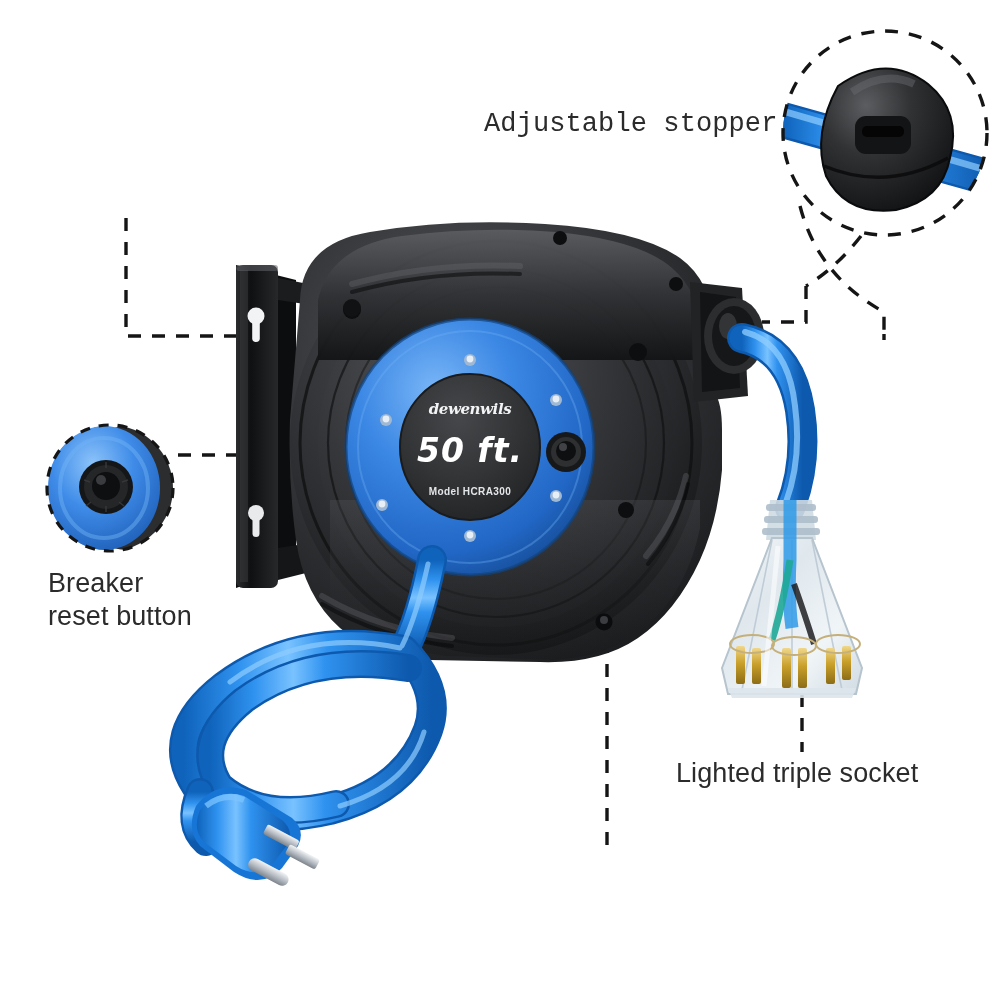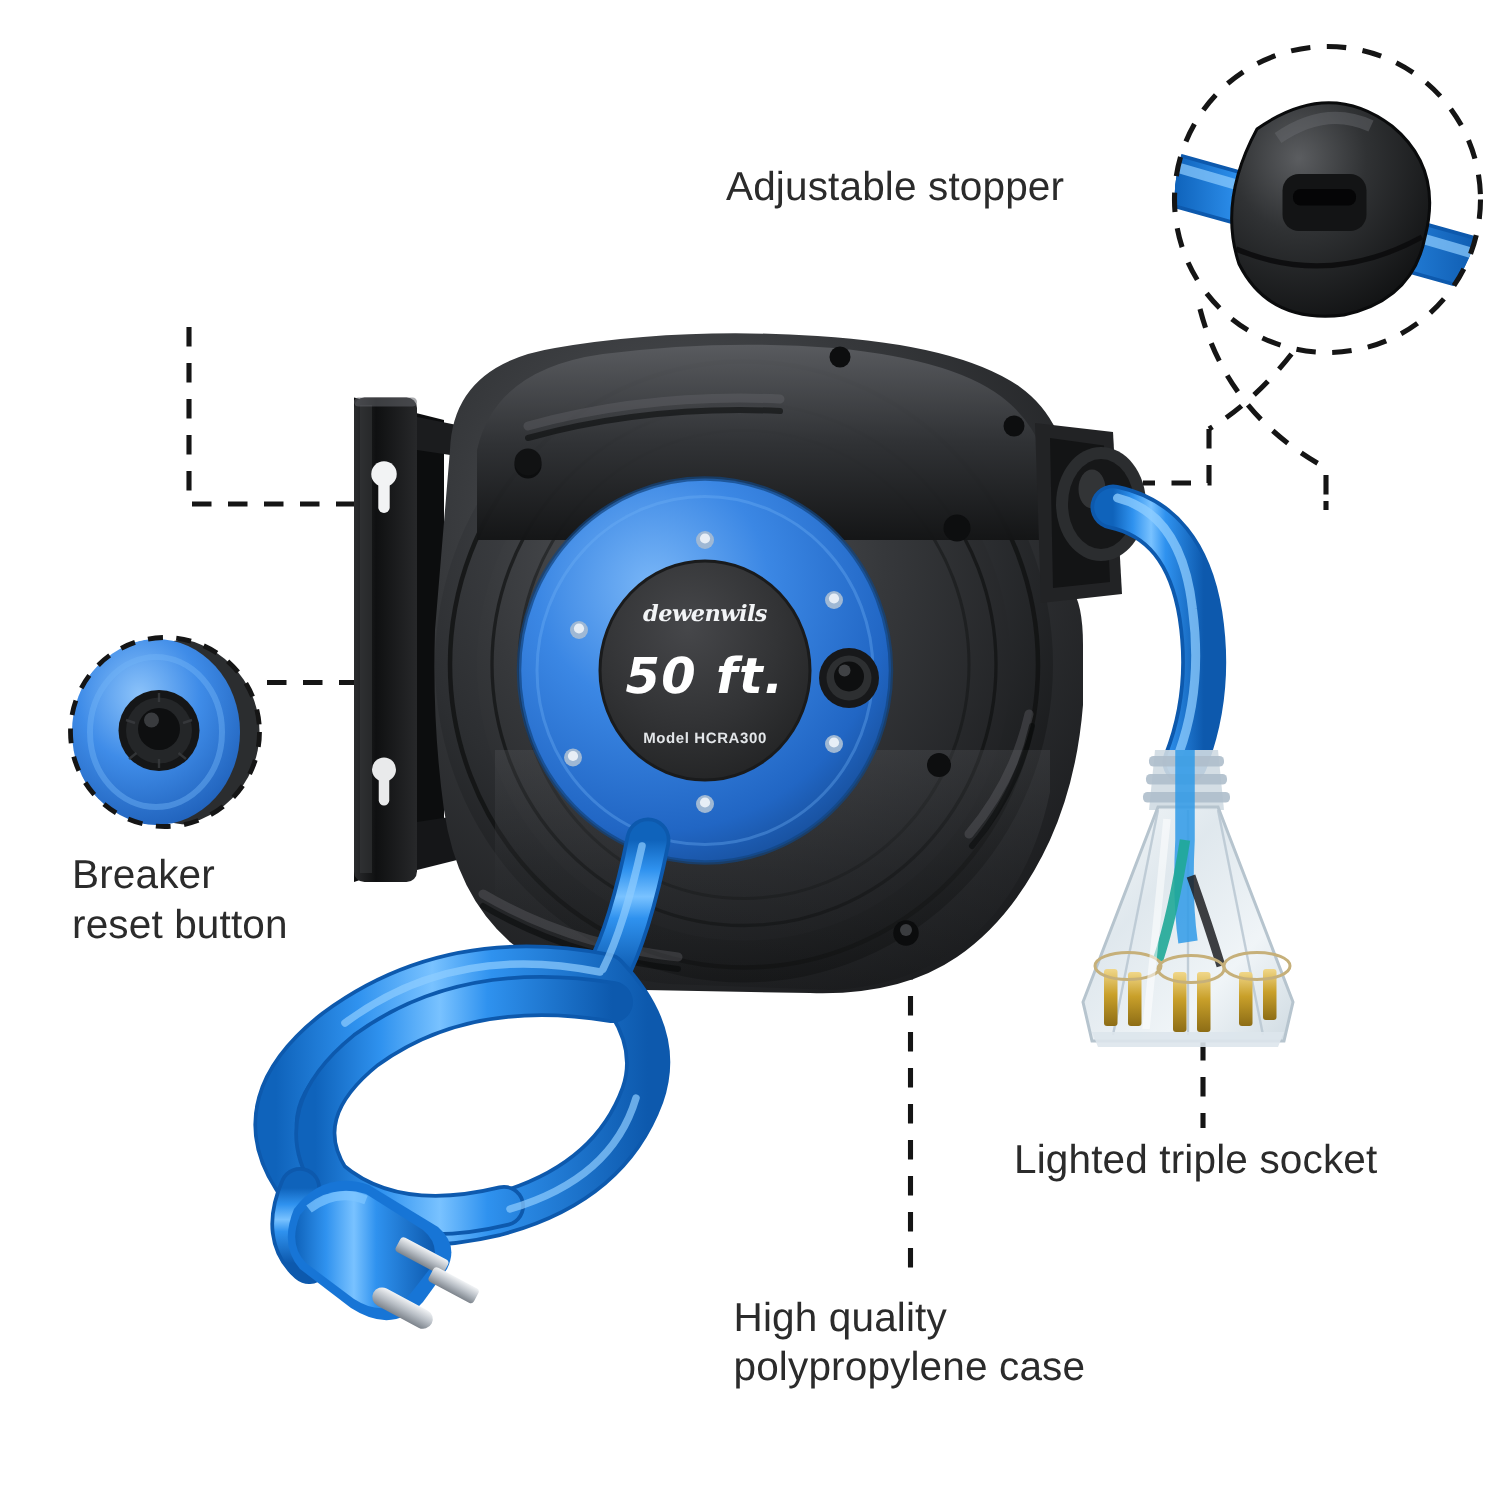--- a/index.html
+++ b/index.html
@@ -4,21 +4,21 @@
 <title>Retractable Cord Reel Infographic</title>
 <style>
   html,body{margin:0;padding:0;background:#ffffff;}
   body{width:1001px;height:1001px;overflow:hidden;
        font-family:"Liberation Sans","DejaVu Sans",sans-serif;}
   #stage{position:relative;width:1001px;height:1001px;background:#ffffff;}
   #art{position:absolute;left:0;top:0;width:1001px;height:1001px;}
   .lbl{position:absolute;color:#2b2b2b;font-size:27px;line-height:1.22;
        font-family:"Liberation Sans","DejaVu Sans",sans-serif;
        white-space:pre-line;letter-spacing:.1px;}
-  #lbl-stopper{left:484px;top:108px;}
+  #lbl-stopper{left:484px;top:108px;font-family:Liberation Mono, monospace;}
   #lbl-bracket{left:114px;top:160px;}
   #lbl-breaker{left:48px;top:567px;}
   #lbl-socket{left:676px;top:757px;}
   #lbl-case{left:489px;top:862px;}
 </style>
 </head>
 <body>
 
 <div id="stage">
 
@@ -372,16 +372,14 @@
         </g>
       </g>
       <circle cx="110" cy="488" r="63" fill="none" stroke="#151515" stroke-width="3.2" stroke-dasharray="10 9"></circle>
     </g>
   </svg>
 
   <div class="lbl" id="lbl-stopper">Adjustable stopper</div>
   <div class="lbl" id="lbl-socket">Lighted triple socket</div>
   <div class="lbl" id="lbl-breaker">Breaker
 reset button</div>
-  <div class="lbl" id="lbl-case">High quality
-polypropylene case</div>
 
 </div>
 
 </body></html>

